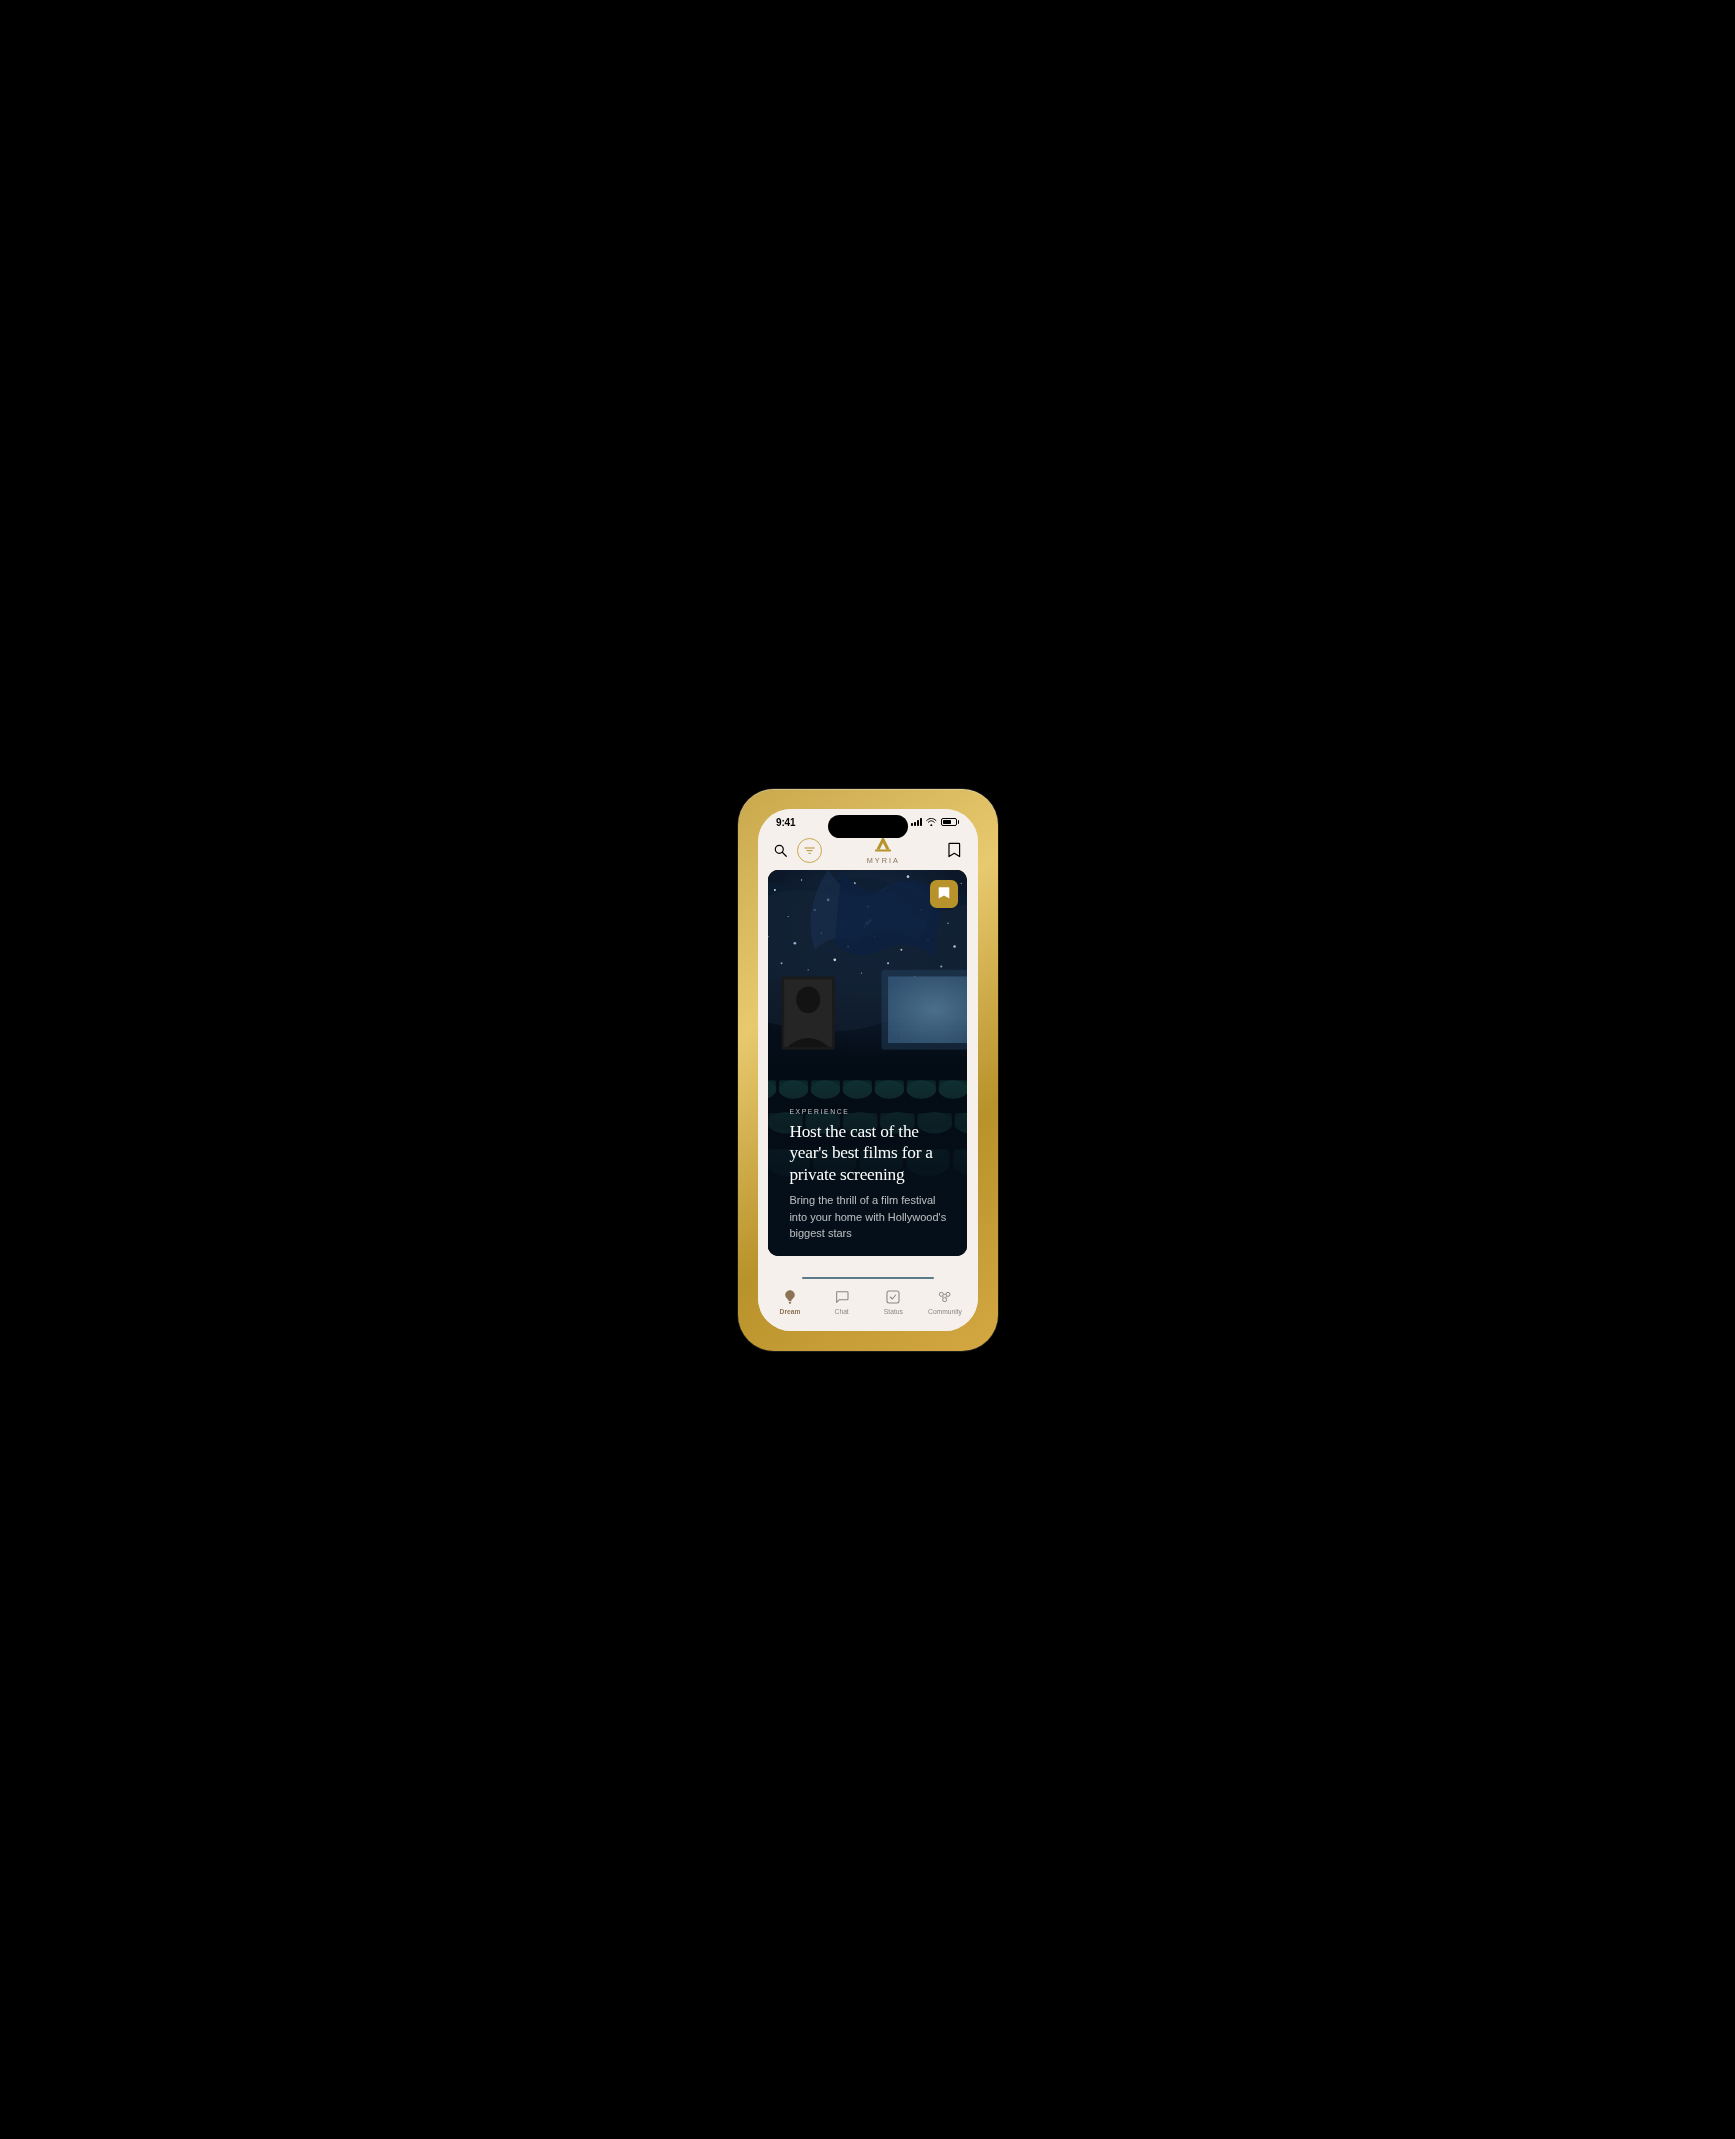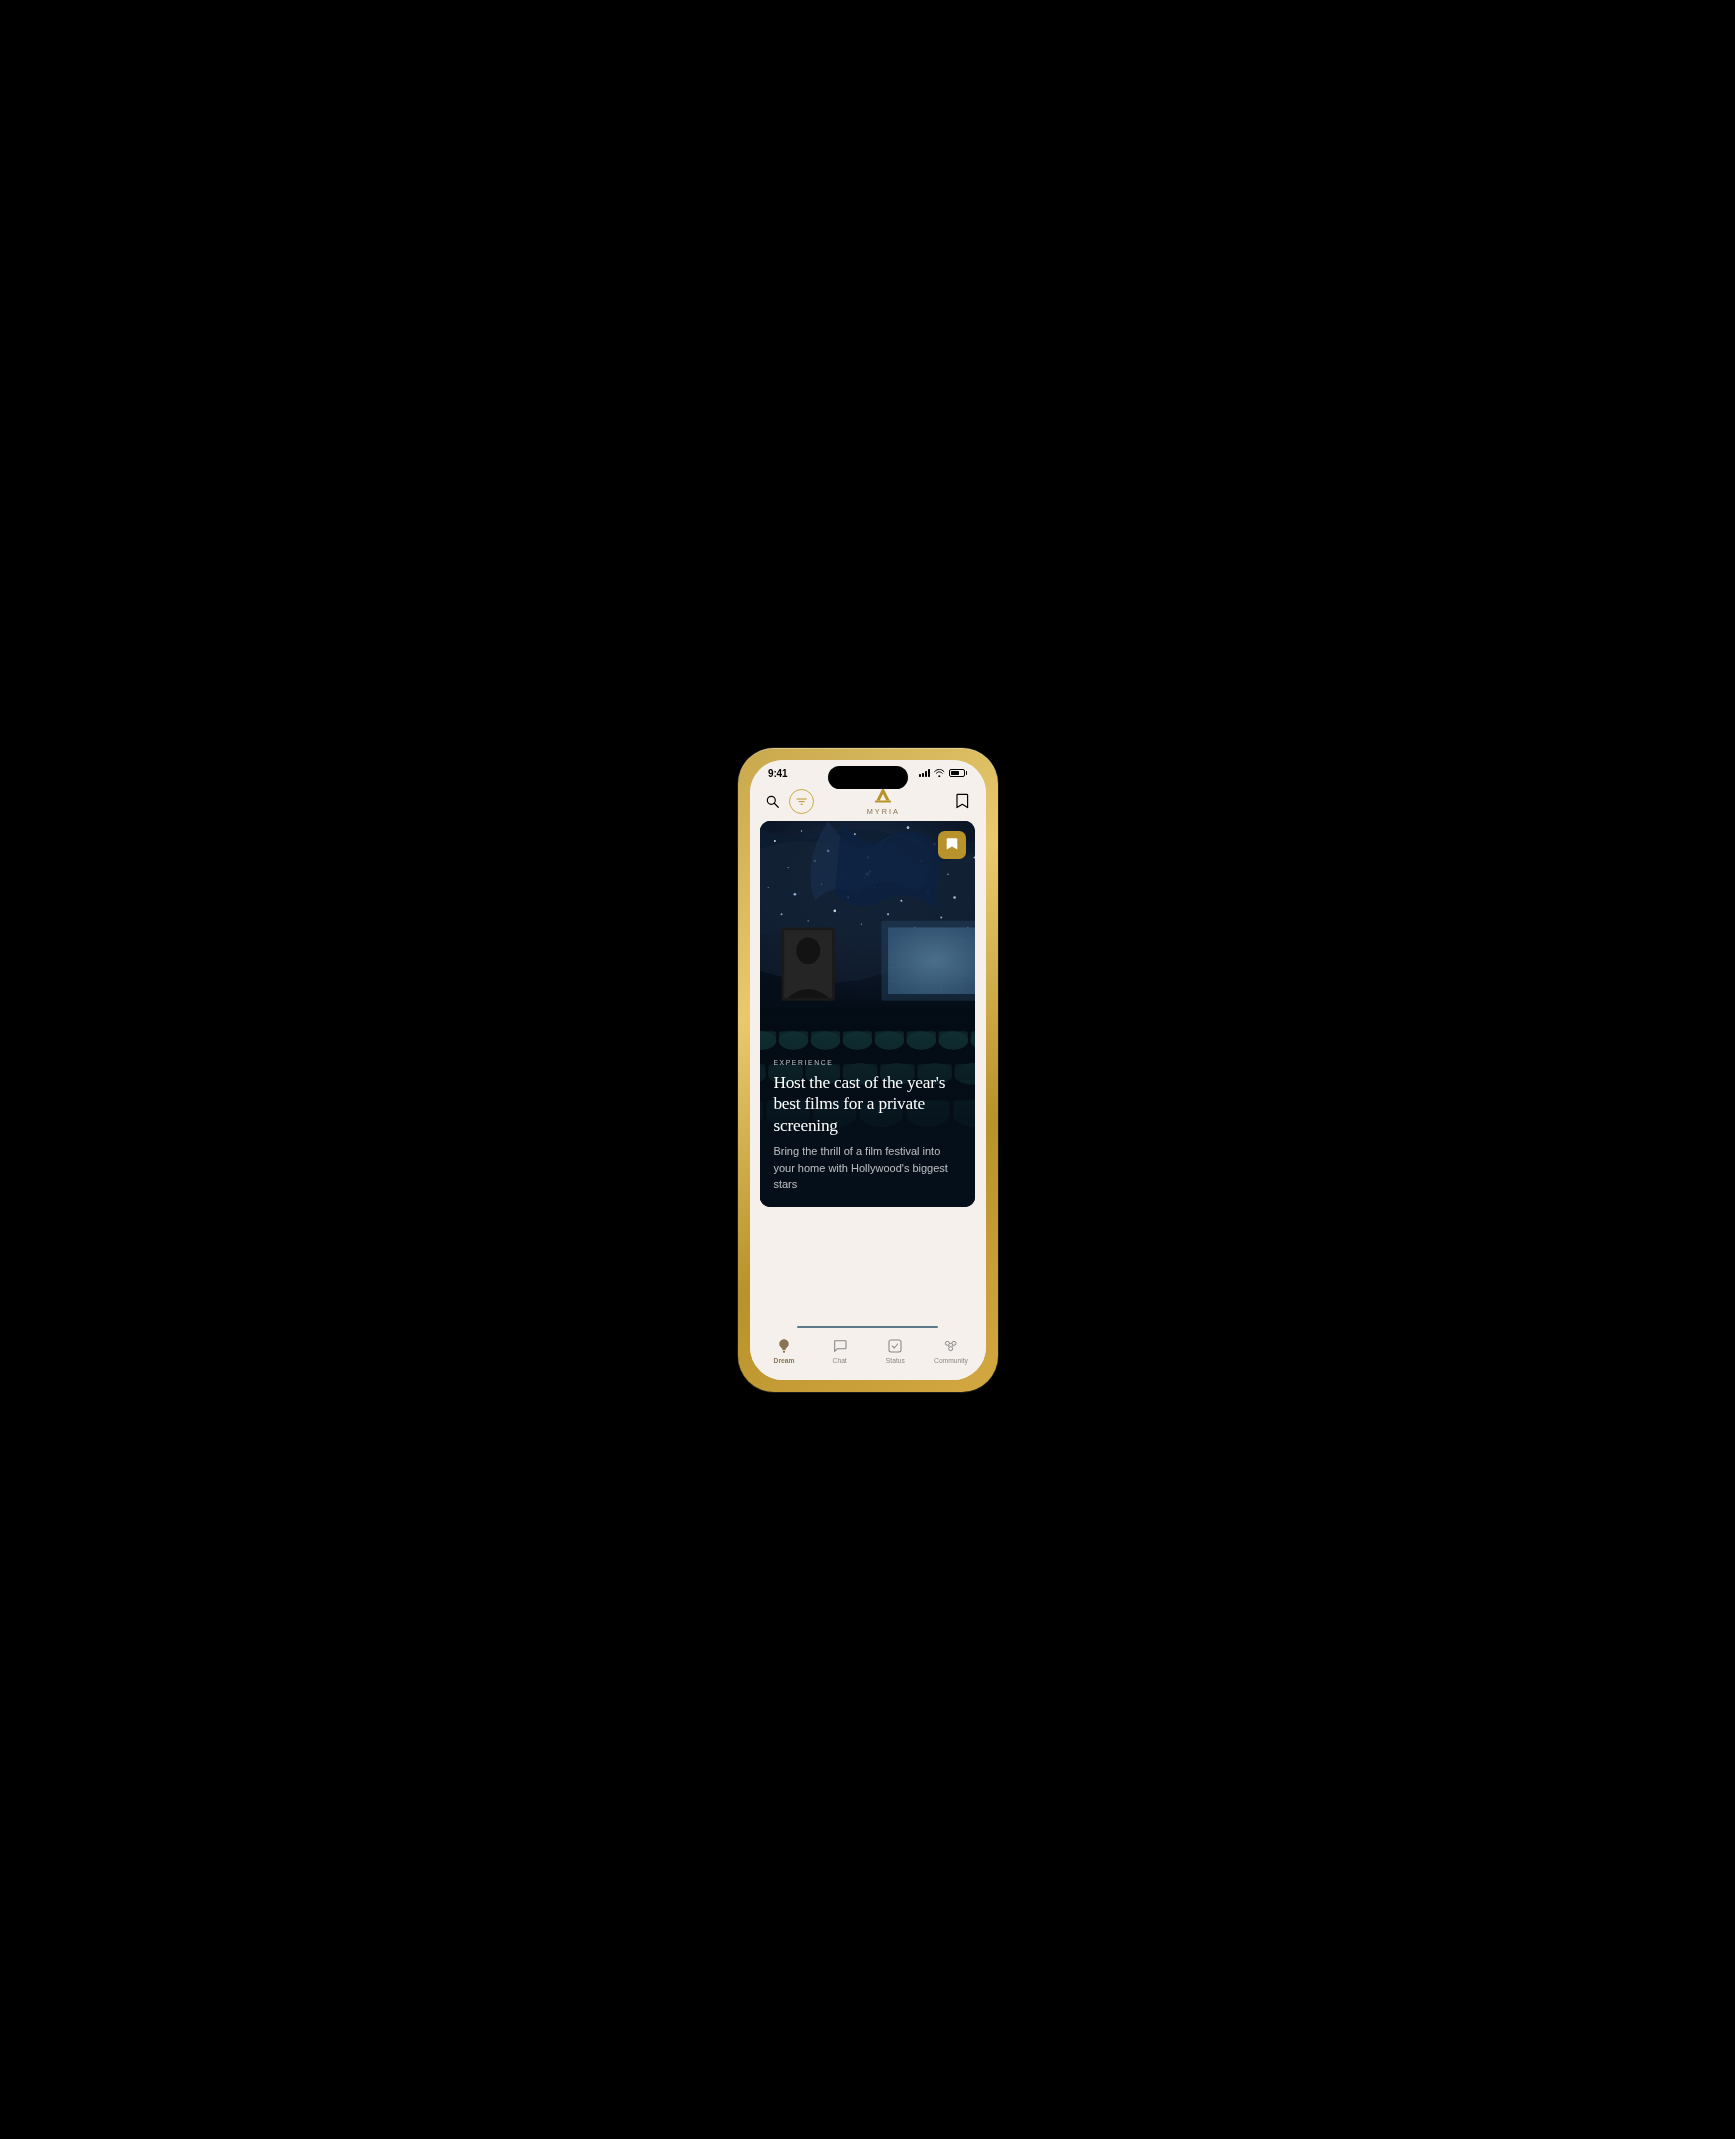--- a/index.html
+++ b/index.html
@@ -8,24 +8,24 @@
       background: #000;
       display: flex;
       justify-content: center;
       align-items: center;
       min-height: 100vh;
       font-family: -apple-system, BlinkMacSystemFont, 'Helvetica Neue', Arial, sans-serif;
     }
 
     .phone-outer {
       width: 260px;
-      height: 644px;
+      height: 562px;
       background: linear-gradient(145deg, #c9a84c, #e8c96e, #b8922a, #d4a843);
       border-radius: 36px;
-      padding: 12px;
+      padding: 20px;
       box-shadow:
         0 0 0 0.7px rgba(255,255,255,0.15),
         0 20px 53px rgba(0,0,0,0.8),
         inset 0 0.7px 0 rgba(255,255,255,0.4);
       position: relative;
     }
 
     .phone-inner {
       width: 100%;
       height: 100%;
@@ -221,21 +221,21 @@
       border-radius: 6.7px;
       display: flex;
       align-items: center;
       justify-content: center;
       z-index: 5;
     }
 
     .hero-content {
       position: absolute;
       bottom: 0;
-      left: 0;
+      left: 8px;
       right: 0;
       padding: 13.3px 13.3px 14.6px;
       z-index: 3;
     }
 
     .category-label {
       font-size: 6.7px;
       letter-spacing: 1.7px;
       color: rgba(255,255,255,0.75);
       font-weight: 500;

